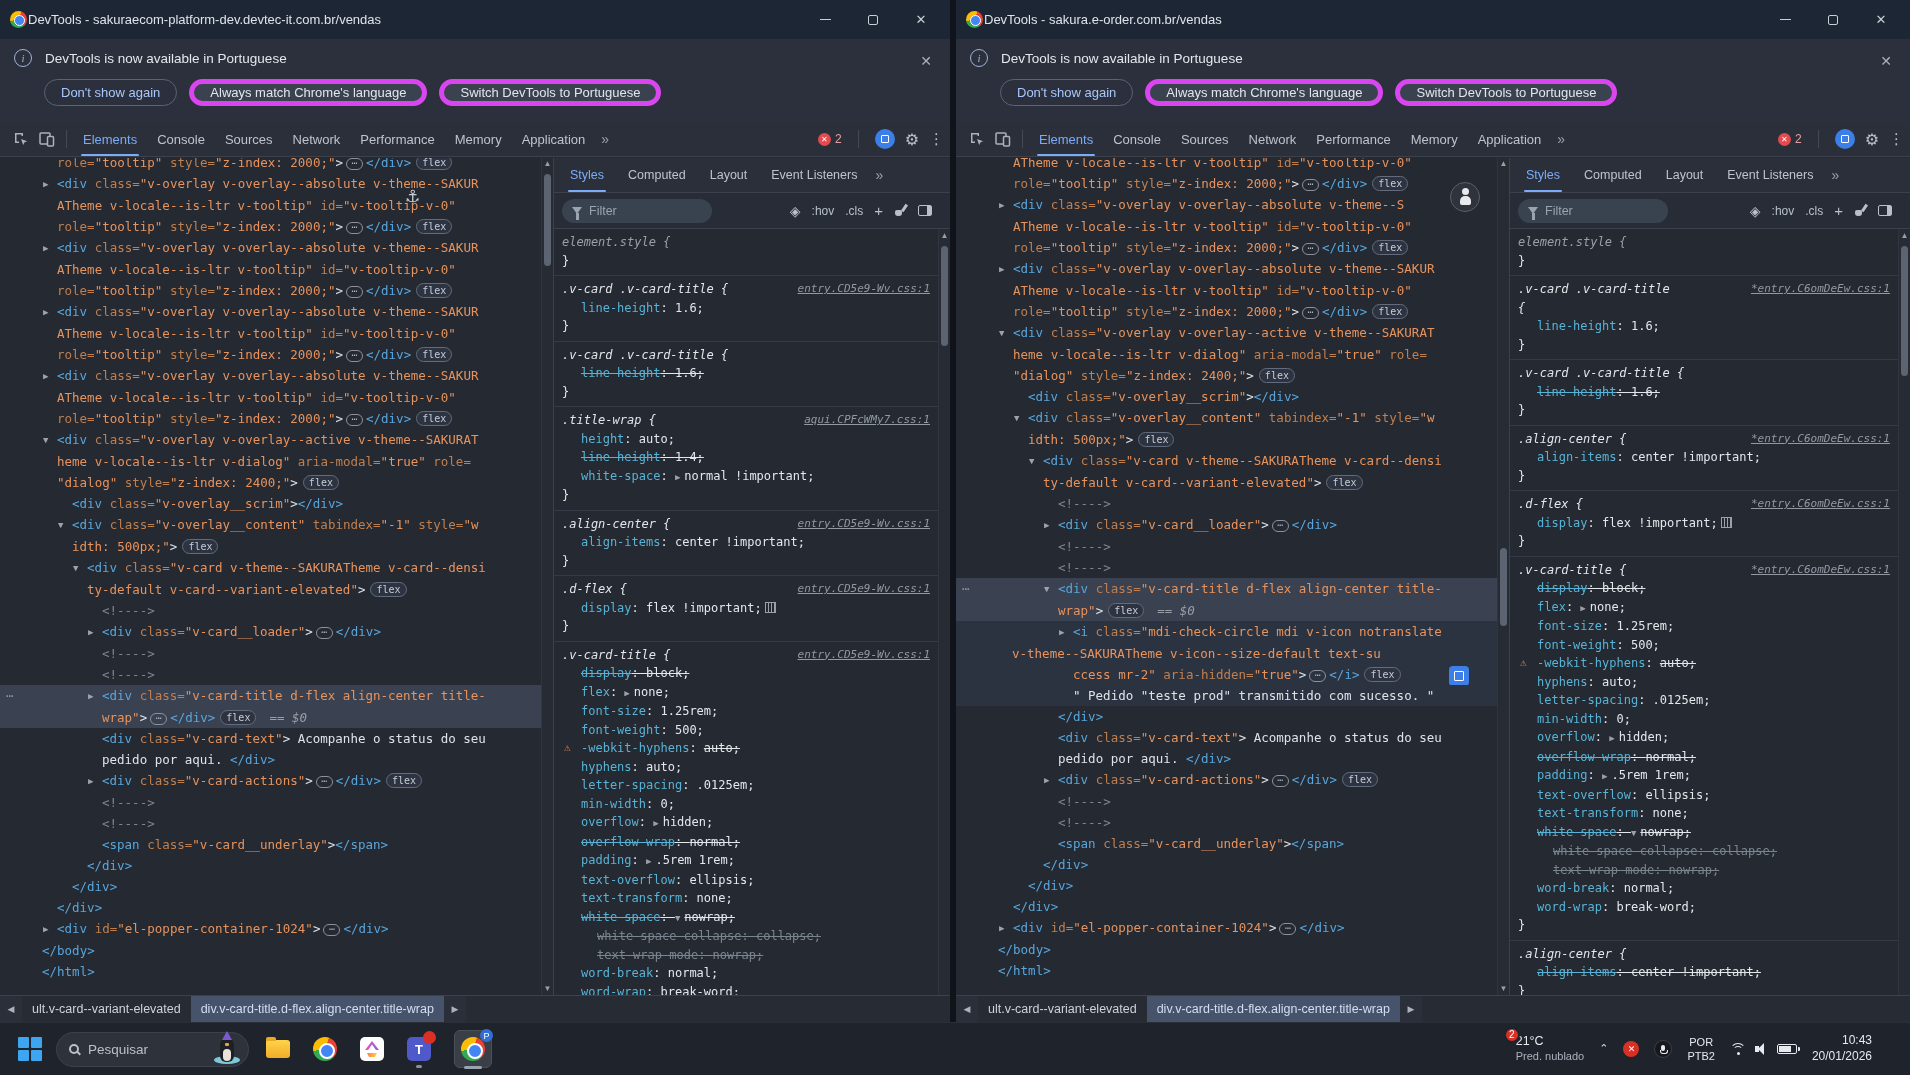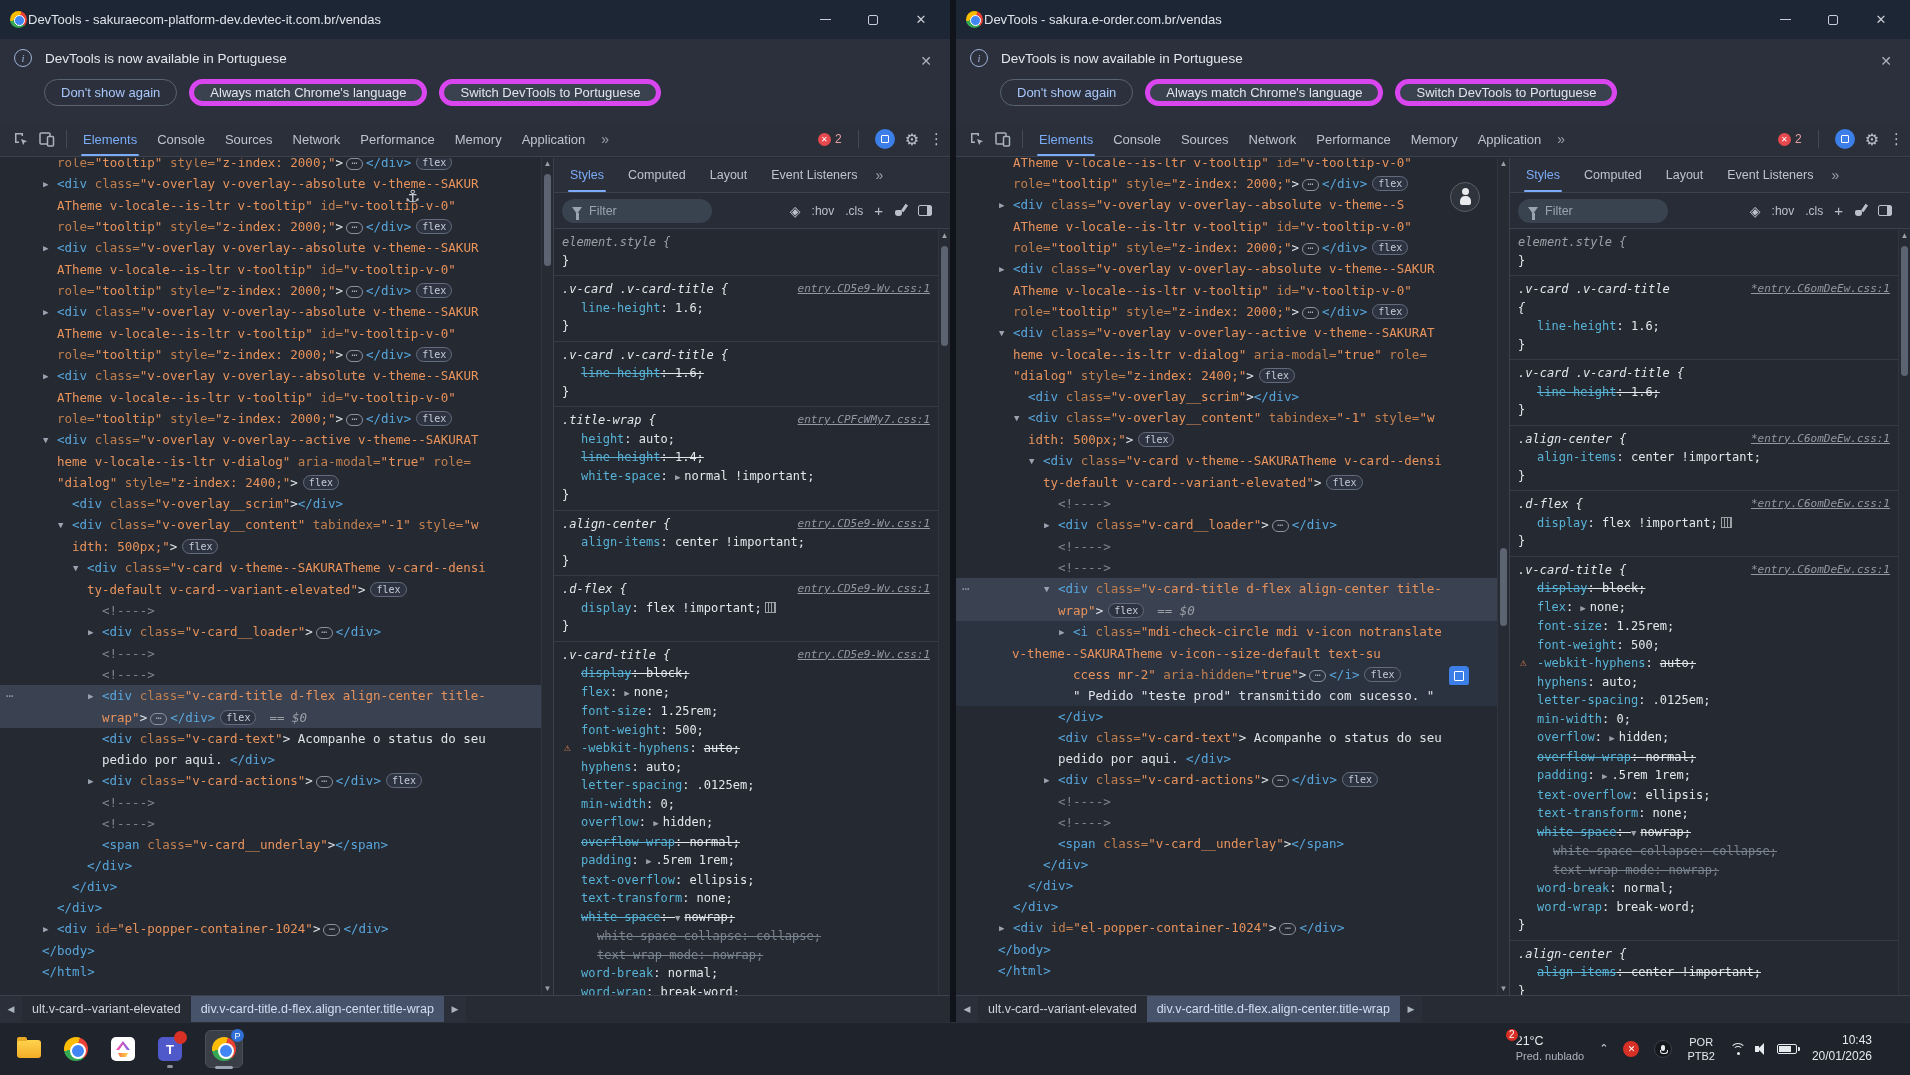--- a/index.html
+++ b/index.html
@@ -339,21 +339,21 @@
               <div class="rline"><span class="rsel">.v-card .v-card-title {</span><span class="rsrc">entry.CD5e9-Wv.css:1</span></div>
               <div class="prop"><span class="pn">line-height</span><span class="pc">: </span><span class="pv">1.6;</span></div>
               <div class="rclose">}</div>
             </div>
             <div class="rule">
               <div class="rline"><span class="rsel">.v-card .v-card-title {</span></div>
               <div class="prop st"><span class="pn">line-height</span><span class="pc">: </span><span class="pv">1.6;</span></div>
               <div class="rclose">}</div>
             </div>
             <div class="rule">
-              <div class="rline"><span class="rsel">.title-wrap {</span><span class="rsrc">entry.CPFcWMy7.css:1</span></div>
+              <div class="rline"><span class="rsel">.title-wrap {</span><span class="rsrc">aqui.CPFcWMy7.css:1</span></div>
               <div class="prop"><span class="pn">height</span><span class="pc">: </span><span class="pv">auto;</span></div>
               <div class="prop st"><span class="pn">line-height</span><span class="pc">: </span><span class="pv">1.4;</span></div>
               <div class="prop"><span class="pn">white-space</span><span class="pc">: </span><span class="par">▶</span><span class="pv">normal !important;</span></div>
               <div class="rclose">}</div>
             </div>
             <div class="rule">
               <div class="rline"><span class="rsel">.align-center {</span><span class="rsrc">entry.CD5e9-Wv.css:1</span></div>
               <div class="prop"><span class="pn">align-items</span><span class="pc">: </span><span class="pv">center !important;</span></div>
               <div class="rclose">}</div>
             </div>
@@ -603,20 +603,39 @@
 
     <div class="crumbbar">
         <span class="cnav">◀</span>
         <span class="crumb">ult.v-card--variant-elevated</span>
         <span class="crumb sel">div.v-card-title.d-flex.align-center.title-wrap</span>
         <span class="cnav">▶</span>
       </div>
   </div>
 
   <div class="taskbar">
+    <div class="tb-left">
+      <span class="startbtn">
+          <i></i>
+          <i></i>
+          <i></i>
+          <i></i>
+        </span>
+      <span class="searchpill">
+        <span class="mag"></span>
+        <span class="searchtext">Pesquisar</span>
+        <span class="penguin">
+          <span class="sand"></span>
+            <span class="body"></span>
+            <span class="belly"></span>
+            <span class="hat"></span>
+            <span class="beak"></span>
+        </span>
+      </span>
+    </div>
     <div class="appicons">
       <span class="appslot">
           <span class="folder"></span>
         </span>
       <span class="appslot">
           <span class="chromeic"></span>
         </span>
       <span class="appslot">
           <span class="clickup"></span>
         </span>

